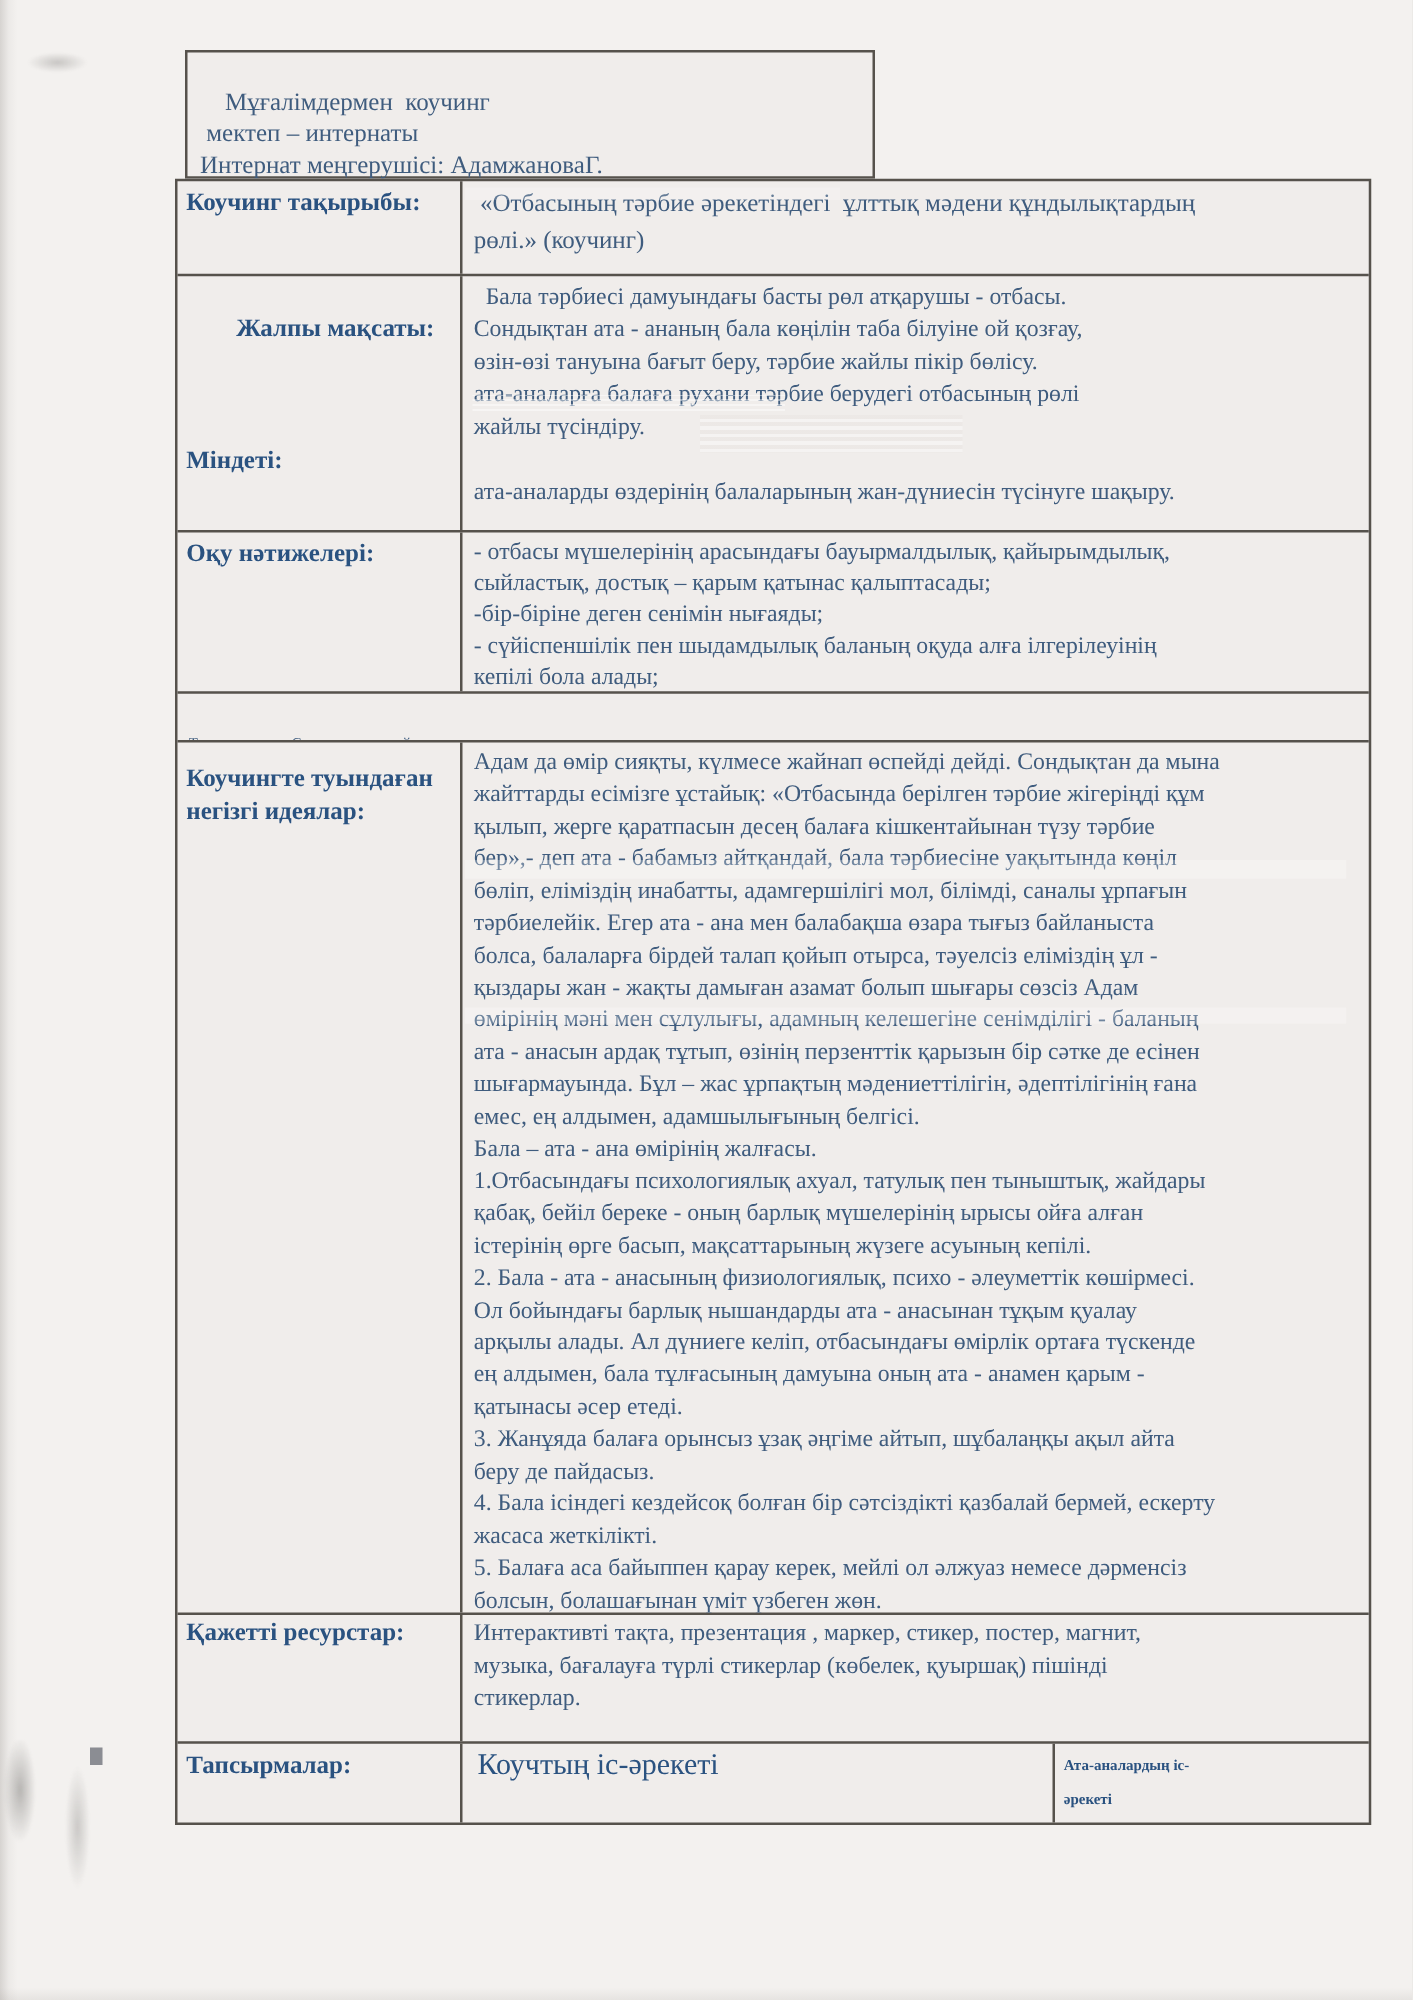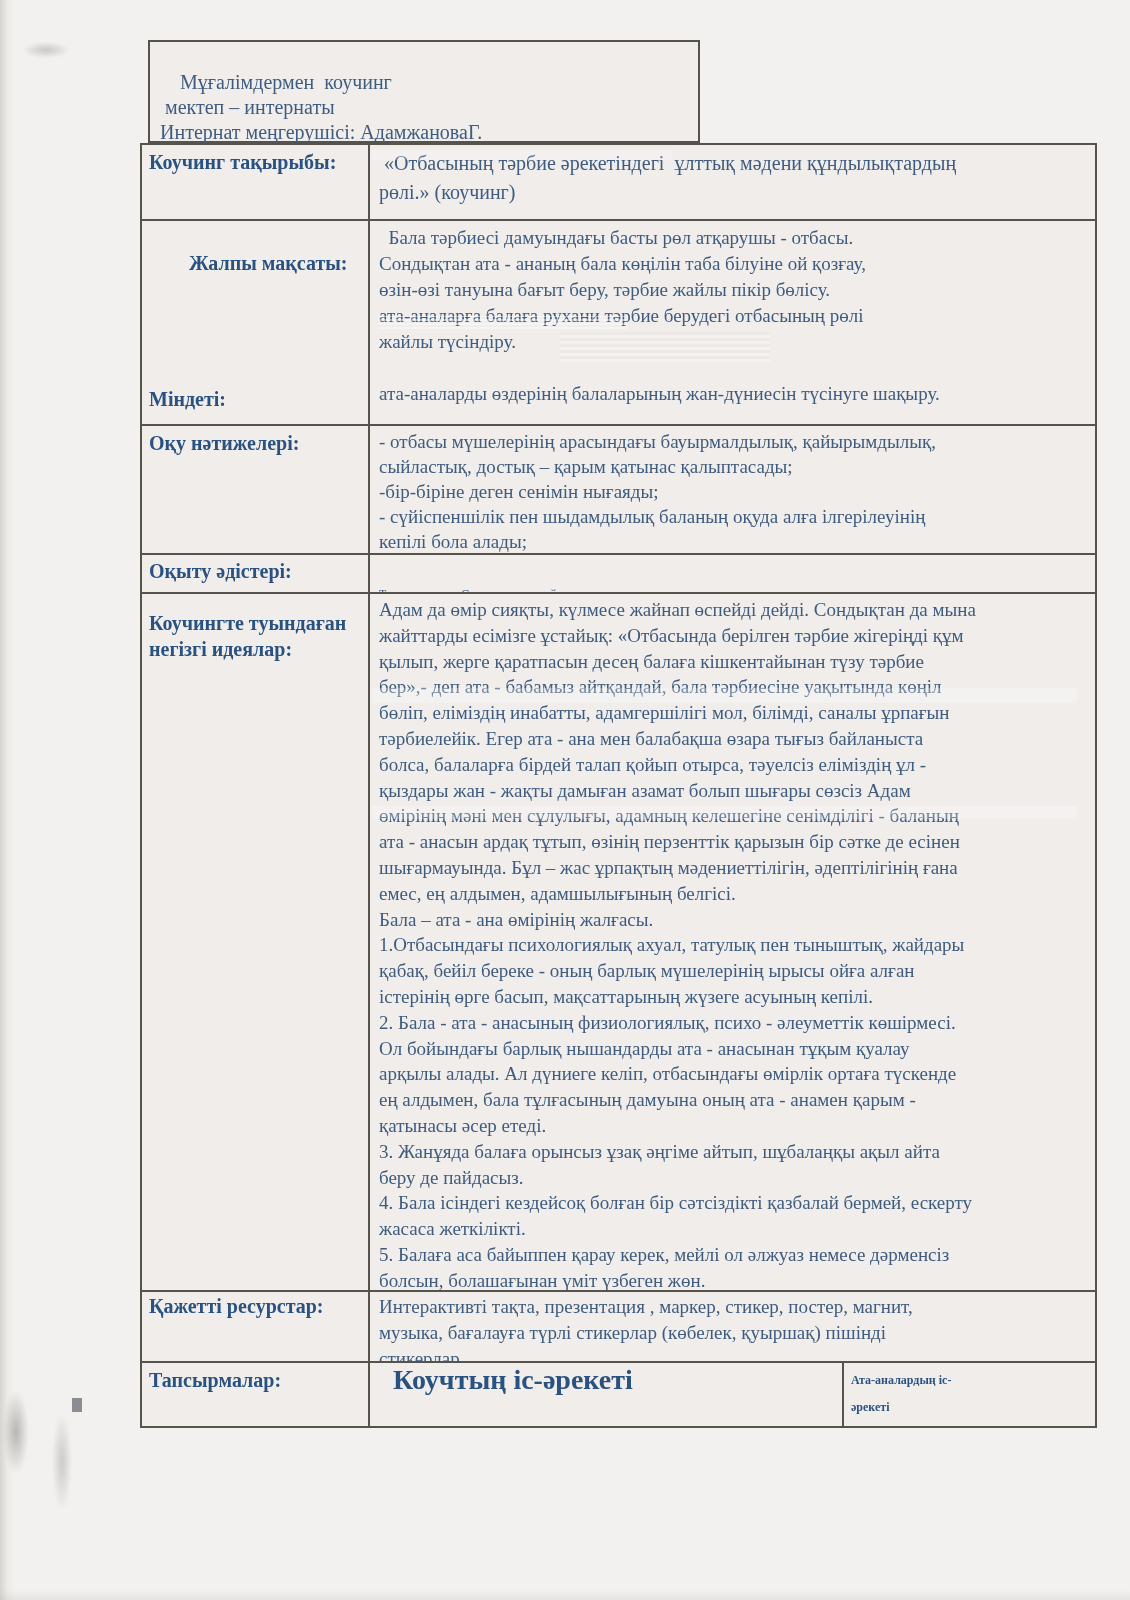--- a/index.html
+++ b/index.html
@@ -55,34 +55,34 @@
     font-size:19px;
     padding:4px 6px 0 9px;
   }
   .r1{height:74px;}  .r1 .cnt{line-height:29px;font-size:20px;}
   .r2{height:205px;} .r2 .cnt{line-height:26px;}
   .r3{height:129px;} .r3 .cnt{line-height:25px;padding-top:3px;}
   .r4{height:39px;}  .r4 .cnt{line-height:28px;padding-top:1px;font-size:12px;margin-top:24px;}
   .r4 .lbl{padding-top:4px;}
   .r5{height:698px;} .r5 .cnt{line-height:25.8px;padding-top:3px;}
   .r5 .lbl{padding-top:16px;line-height:26px;}
-  .r6{height:71px;}  .r6 .cnt{line-height:26px;padding-top:2px;}
+  .r6{height:103px;}  .r6 .cnt{line-height:26px;padding-top:2px;}
   .r6 .lbl{padding-top:2px;}
   .r7{height:65px;}
   .r7 .c2{
     flex:0 0 474px;border-right:2px solid var(--line);
-    font-weight:bold;color:var(--ink-bold);
-    font-size:28px;line-height:26px;padding:4px 6px 0 23px;
+    font-weight:normal;color:var(--ink-bold);
+    font-size:24px;line-height:26px;padding:4px 6px 0 12px;
   }
   .r7 .c3{
     flex:1 1 auto;
     font-weight:bold;color:var(--ink-bold);
     font-size:12px;line-height:27px;padding:4px 4px 0 7px;
   }
-  .lbl2{display:block;margin-top:86px;}
+  .lbl2{display:block;margin-top:55px;}
   
   .artifact{position:absolute;pointer-events:none;}
   .smudge-top{
     left:22px;top:42px;width:48px;height:16px;
     background:radial-gradient(ellipse at center, rgba(120,118,115,0.35), rgba(0,0,0,0) 70%);
     filter:blur(1px);
   }
   .smudge-left{
     left:2px;top:1392px;width:86px;height:130px;
     background:
@@ -143,21 +143,20 @@
     <div class="row r3">
       <div class="cell lbl">Оқу нәтижелері:</div>
       <div class="cell cnt">- отбасы мүшелерінің арасындағы бауырмалдылық, қайырымдылық,
 сыйластық, достық – қарым қатынас қалыптасады;
 -бір-біріне деген сенімін нығаяды;
 - сүйіспеншілік пен шыдамдылық баланың оқуда алға ілгерілеуінің
 кепілі бола алады;</div>
     </div>
 
     <div class="row r4">
-      <div class="cell lbl">Оқыту әдістері:</div>
       <div class="cell cnt">Топтық жұмыс. Сыни тұрғыдан ойлау.</div>
     </div>
 
     <div class="row r5">
       <div class="cell lbl">Коучингте туындаған
 негізгі идеялар:</div>
       <div class="cell cnt">Адам да өмір сияқты, күлмесе жайнап өспейді дейді. Сондықтан да мына
 жайттарды есімізге ұстайық: «Отбасында берілген тәрбие жігеріңді құм
 қылып, жерге қаратпасын десең балаға кішкентайынан түзу тәрбие
 бер»,- деп ата - бабамыз айтқандай, бала тәрбиесіне уақытында көңіл

